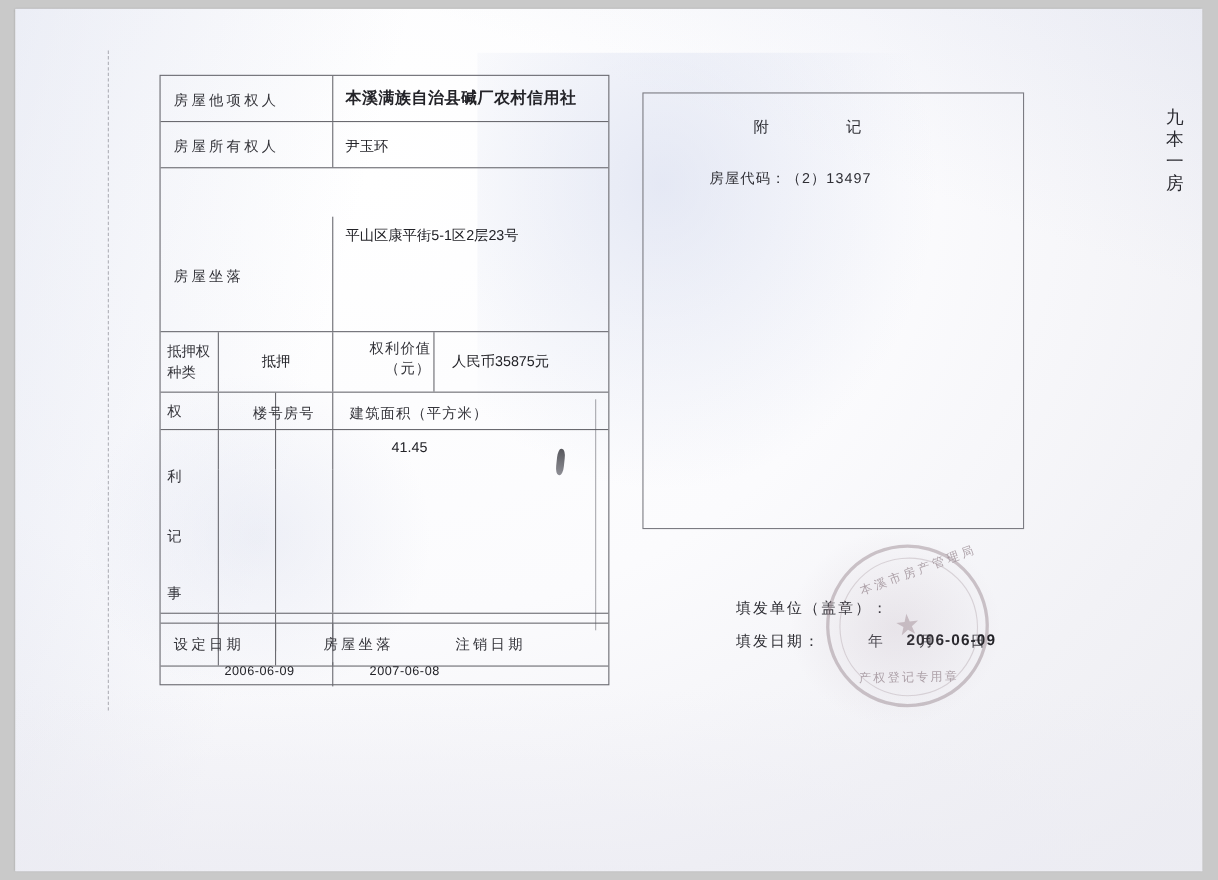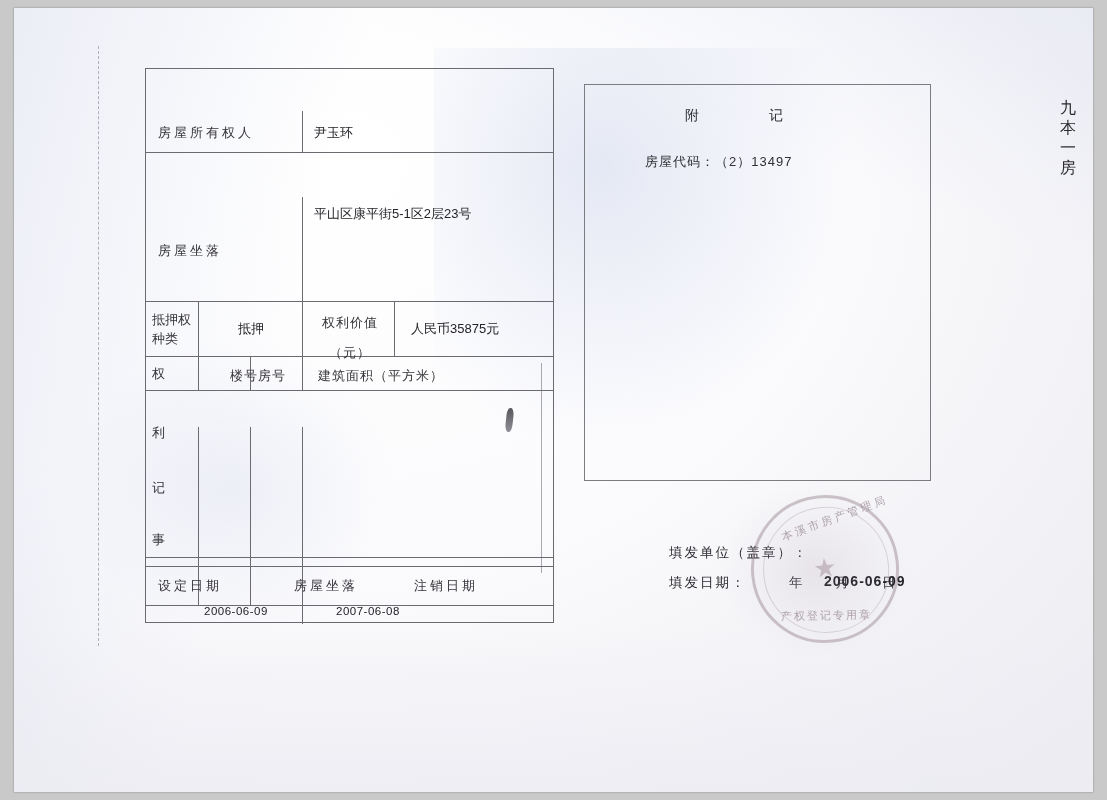--- a/index.html
+++ b/index.html
@@ -242,20 +242,25 @@
 
   <div class="tint a"></div>
   <div class="tint b"></div>
   <div class="tint c"></div>
   <div class="tint d"></div>
 
   <div class="crease"></div>
 
   <div id="doc-table">
 
+    <div class="row" style="top:0; height:42px;">
+      <div class="cellsplit" style="left:156px;"></div>
+      <div class="lbl" style="left:12px; top:13px;">房屋他项权人</div>
+      <div class="val bold" style="left:168px; top:11px;">本溪满族自治县碱厂农村信用社</div>
+    </div>
 
     <div class="row" style="top:42px; height:42px;">
       <div class="cellsplit" style="left:156px;"></div>
       <div class="lbl" style="left:12px; top:13px;">房屋所有权人</div>
       <div class="val" style="left:168px; top:13px;">尹玉环</div>
     </div>
 
 
     <div class="row" style="top:128px; height:105px;">
       <div class="cellsplit" style="left:156px;"></div>
@@ -264,35 +269,41 @@
     </div>
 
     <div class="row" style="top:233px; height:55px;">
       <div class="cellsplit" style="left:52px;"></div>
       <div class="cellsplit" style="left:156px;"></div>
       <div class="cellsplit" style="left:248px;"></div>
       <div class="lbl" style="left:6px; top:8px; letter-spacing:0; line-height:19px; width:46px; white-space:normal;">
         <span>抵押权种类</span>
       </div>
       <div class="val" style="left:92px; top:18px;">抵押</div>
-      <div class="lbl" style="left:162px; top:6px; letter-spacing:1px; line-height:30px; width:84px; white-space:normal; text-align:center;">
+      <div class="lbl" style="left:162px; top:6px; letter-spacing:1px; line-height:18px; width:84px; white-space:normal; text-align:right;">
         <span>权利价值（元）</span>
       </div>
       <div class="val" style="left:265px; top:18px;">人民币35875元</div>
     </div>
 
     <div class="row" style="top:288px; height:34px;">
       <div class="cellsplit" style="left:52px;"></div>
       <div class="cellsplit" style="left:104px;"></div>
       <div class="cellsplit" style="left:156px;"></div>
       <div class="lbl" style="left:60px; top:10px; letter-spacing:1px;margin-left:24px;">楼号</div>
       <div class="lbl" style="left:112px; top:10px; letter-spacing:1px;">房号</div>
       <div class="lbl" style="left:172px; top:10px; letter-spacing:1px;">建筑面积（平方米）</div>
     </div>
 
+    <div class="row" style="top:322px; height:36px; border-bottom:none;">
+      <div class="cellsplit" style="left:52px;"></div>
+      <div class="cellsplit" style="left:104px;"></div>
+      <div class="cellsplit" style="left:156px;"></div>
+      <div class="val" style="left:210px; top:8px;">41.45</div>
+    </div>
 
     <div class="row" style="top:358px; height:131px; border-bottom:1px solid #6a6a70;">
       <div class="cellsplit" style="left:52px;"></div>
       <div class="cellsplit" style="left:104px;"></div>
       <div class="cellsplit" style="left:156px;"></div>
     </div>
 
     <div class="vcol" style="top:296px;">权</div>
     <div class="vcol" style="top:355px;">利</div>
     <div class="vcol" style="top:410px;">记</div>

